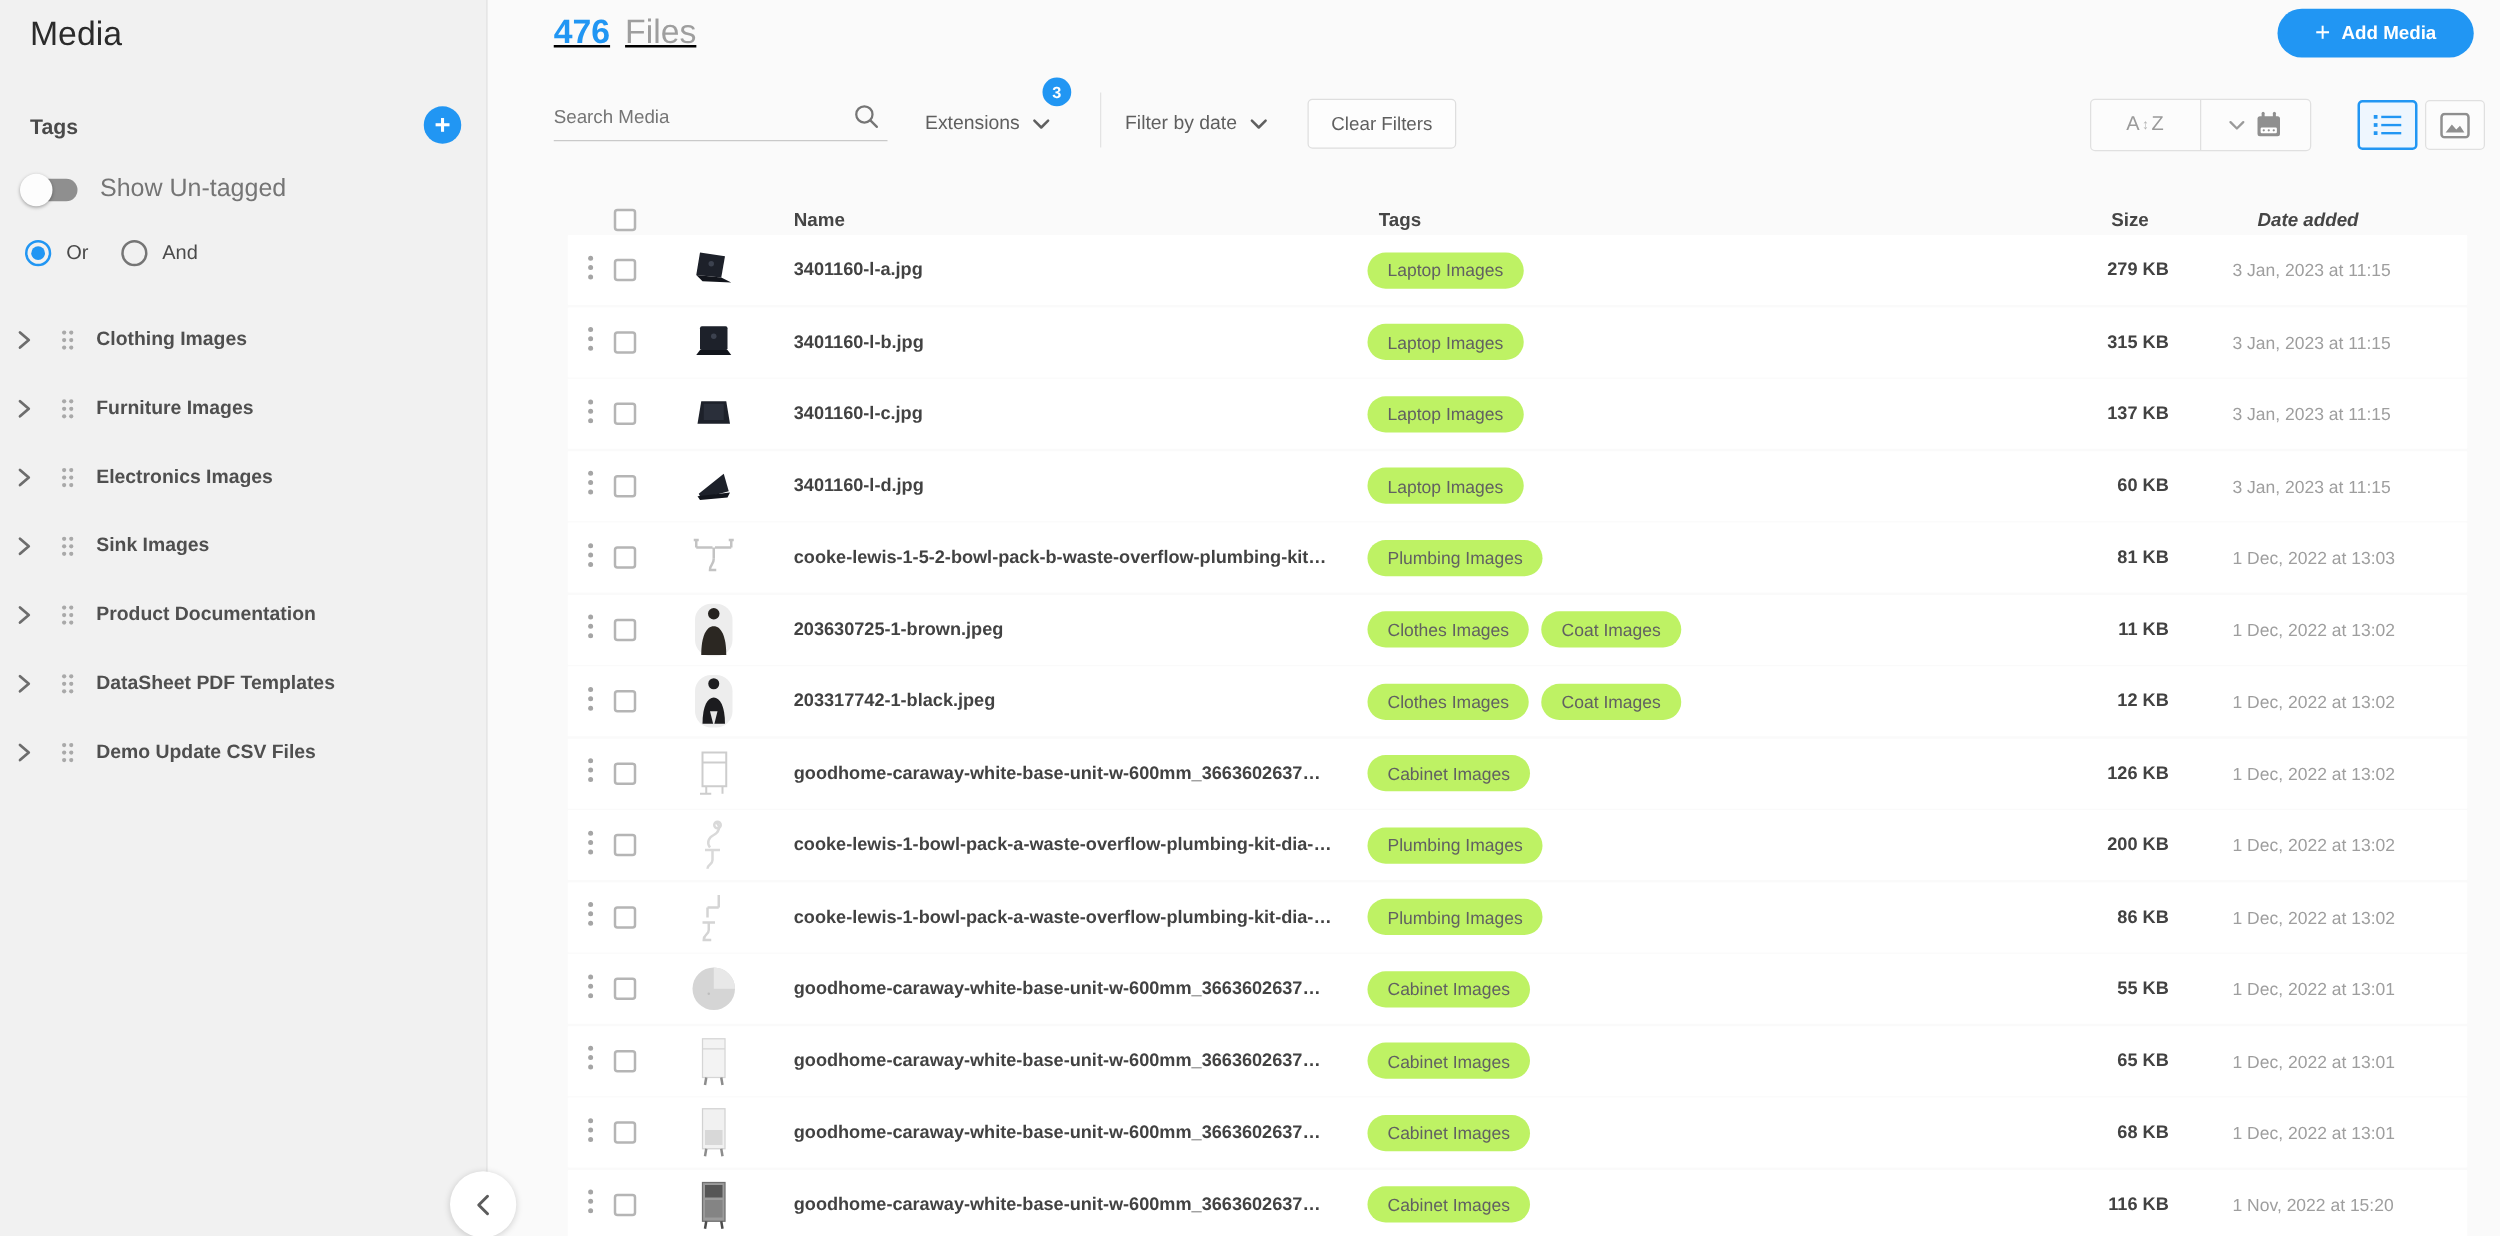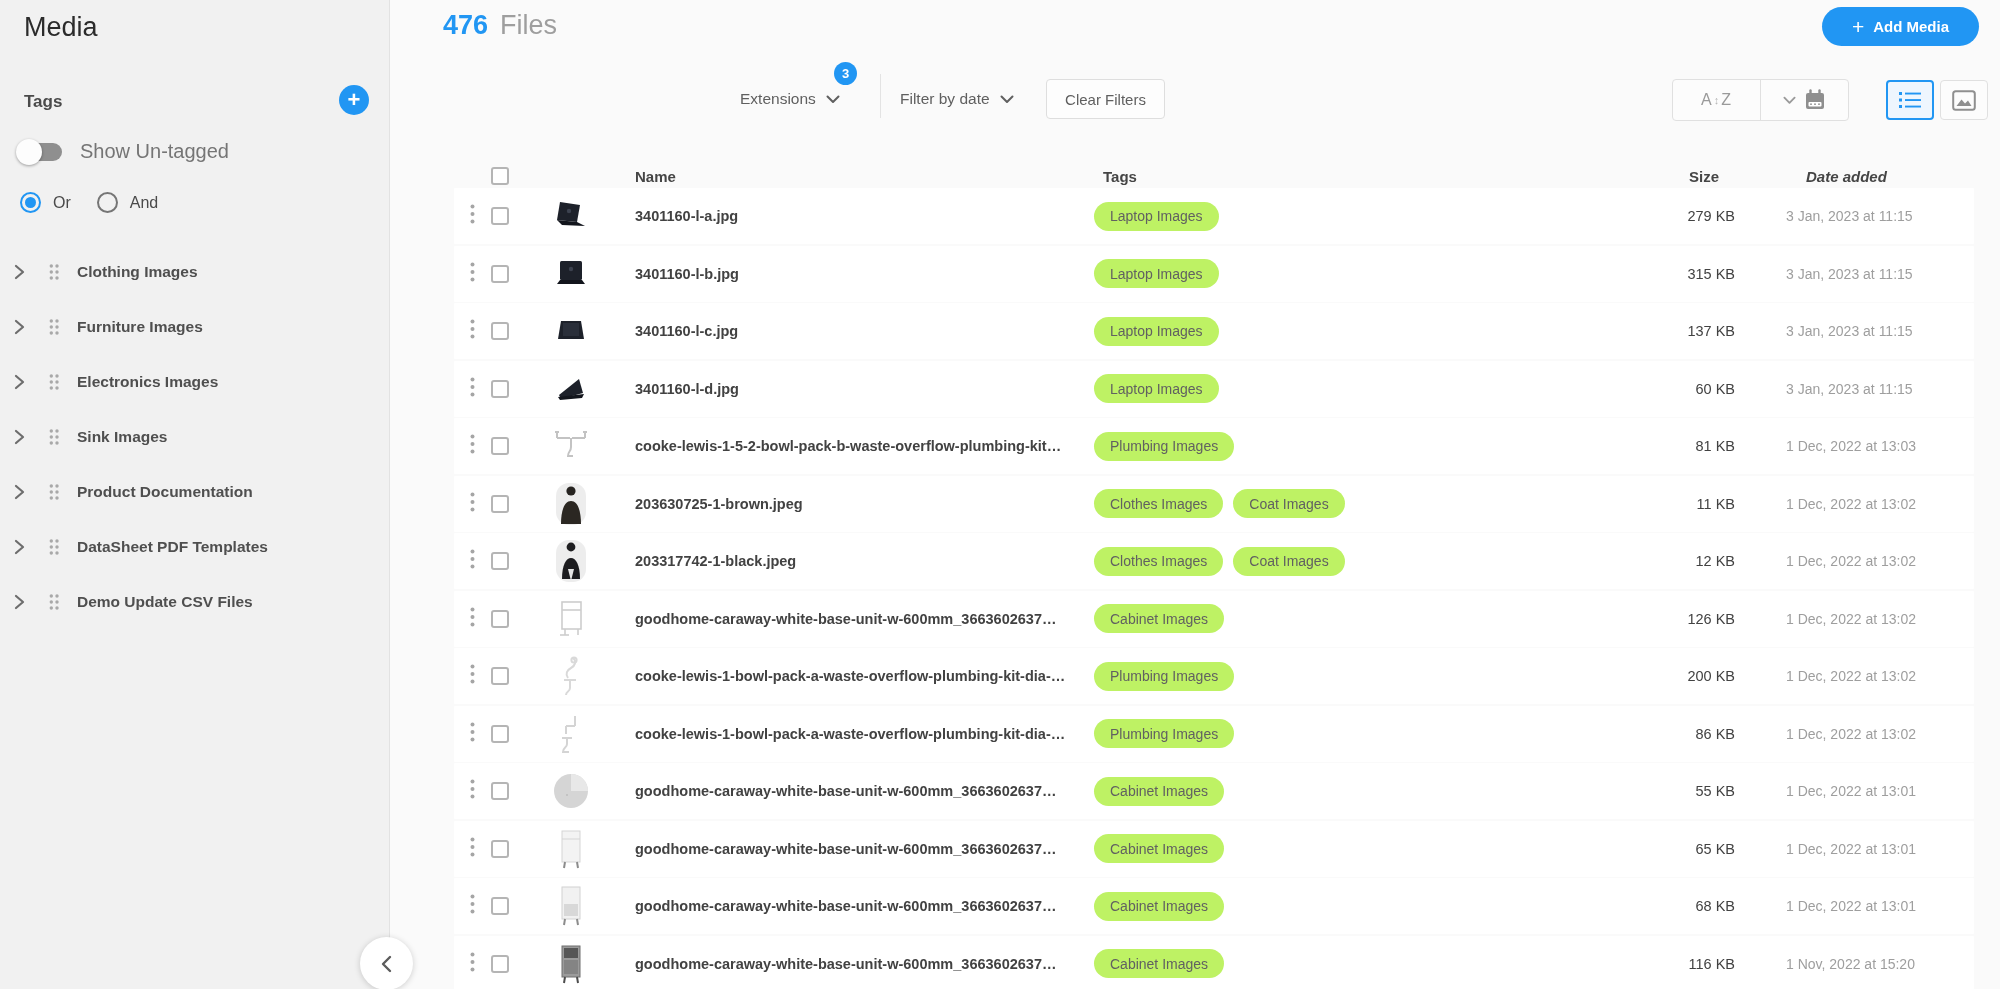--- a/index.html
+++ b/index.html
@@ -34,21 +34,21 @@
   .tag-child .drag-handle { margin-left:41px; }
   .child-checkbox { margin-left:16px; }
   .checkbox { width:18px; height:18px; border:2px solid #b5b5b5; border-radius:3px; background:#fff; }
   .tag-child-label { margin-left:17px; font-size:15.5px; color:#757575; }
   .collapse-btn { position:absolute; left:360px; top:937px; width:53px; height:53px; border-radius:50%;
     background:#fff; box-shadow:0 1px 6px rgba(0,0,0,.18); display:flex; align-items:center;
     justify-content:center; cursor:pointer; z-index:5; }
 
   
   .main { position:absolute; left:391px; top:0; width:1609px; height:989px; background:#fafafa; }
-  .files-count-wrap { position:absolute; left:52px; top:10px; font-size:27px; }
+  .files-count-wrap { position:absolute; left:52px; top:10px; font-size:27px;text-decoration:underline; }
   .files-count { color:#2196f3; font-weight:bold; }
   .files-label { color:#9e9e9e; margin-left:12px; }
   .add-media-btn { position:absolute; left:1431px; top:7px; width:157px; height:39px; border-radius:20px;
     background:#2196f3; border:none; color:#fff; font-size:15px; font-weight:bold;
     display:flex; align-items:center; justify-content:center; gap:9px; cursor:pointer;
     font-family:"Liberation Sans", sans-serif; }
   .add-media-plus { font-size:21px; font-weight:normal; line-height:1; }
 
   
   .search-wrap { position:absolute; left:52px; top:77px; width:267px; height:36px; border-bottom:1px solid #c9c9c9; }
@@ -95,21 +95,21 @@
   .file-row { flex:0 0 56px; background:#fff; display:flex; align-items:center; border-radius:1px; }
   .cell-kebab { width:37px; display:flex; justify-content:center; cursor:pointer; }
   .cell-check { width:30px; display:flex; }
   .cell-thumb { width:100px; display:flex; justify-content:center; }
   .thumb { width:44px; height:44px; display:flex; align-items:center; justify-content:center; }
   .cell-name { width:458px; padding-left:14px; font-size:14.5px; font-weight:600; color:#424242;
     white-space:nowrap; overflow:hidden; cursor:pointer; }
   .cell-tags { flex:1; padding-left:15px; display:flex; gap:10px; align-items:center; }
   .tag-pill { height:29px; padding:0 16px; border-radius:15px; background:#bef264; color:#616161;
     font-size:14px; display:flex; align-items:center; white-space:nowrap; }
-  .cell-size { width:120px; text-align:right; font-size:14.5px; font-weight:400; color:#424242; }
+  .cell-size { width:120px; text-align:right; font-size:14.5px; font-weight:700; color:#424242; }
   .cell-date { width:239px; padding-left:51px; font-size:14px; color:#9e9e9e; }
 </style>
 </head>
 <body>
 
 <div class="sidebar">
   <div class="app-title">Media</div>
   <div class="tags-header">Tags</div>
   <div class="add-tag-btn">
     <span>+</span>
@@ -269,20 +269,29 @@
 
   <div class="files-count-wrap">
     <span class="files-count">476</span><span class="files-label">Files</span>
   </div>
 
   <button class="add-media-btn">
     <span class="add-media-plus">+</span>
     <span>Add Media</span>
   </button>
 
+  <div class="search-wrap">
+    <input class="search-input" value="" placeholder="Search Media" style="">
+    <span class="search-icon">
+      <svg width="22" height="22" viewBox="0 0 22 22">
+          <circle cx="9.5" cy="9.5" r="6.5" fill="none" stroke="#757575" stroke-width="1.8"></circle>
+          <line x1="14.5" y1="14.5" x2="19.5" y2="19.5" stroke="#757575" stroke-width="1.8" stroke-linecap="round"></line>
+        </svg>
+    </span>
+  </div>
 
   <button class="dropdown-btn extensions-btn">
     <span>Extensions</span>
     <svg width="14" height="9" viewBox="0 0 14 9">
       <polyline points="1.5,1.5 7,7 12.5,1.5" fill="none" stroke="#5f5f5f" stroke-width="2" stroke-linecap="round" stroke-linejoin="round"></polyline>
     </svg>
   </button>
   <div class="filter-badge">3</div>
 
   <div class="vsep"></div>

